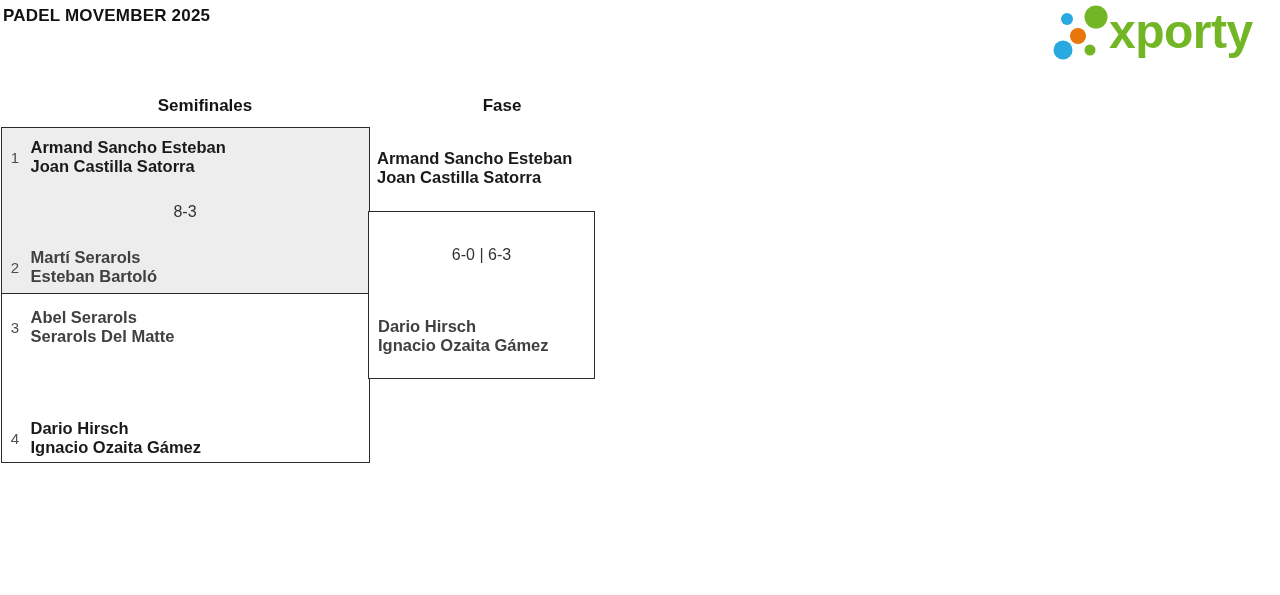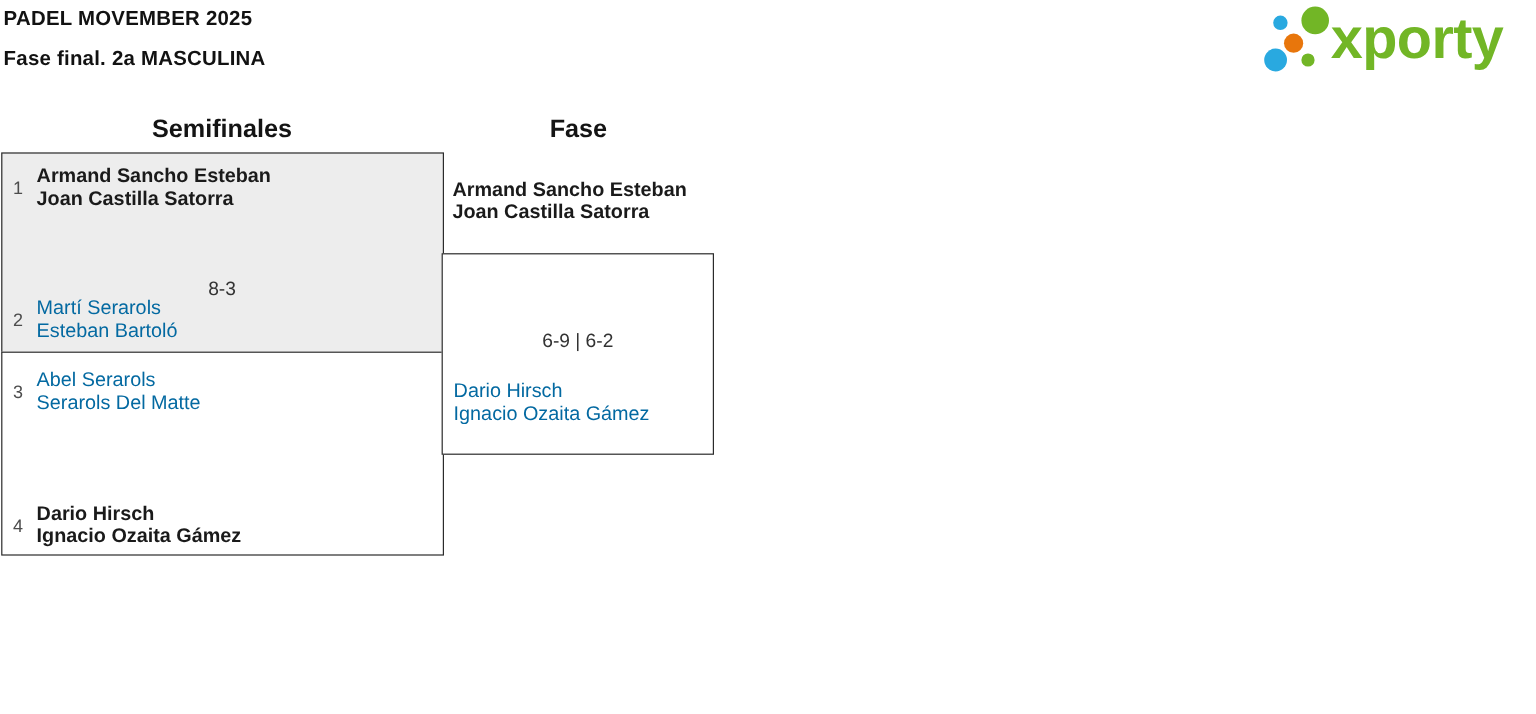--- a/index.html
+++ b/index.html
@@ -27,22 +27,23 @@
   .logo text {
     font-family: "Liberation Sans", sans-serif;
     font-weight: 700;
     font-size: 48px;
     letter-spacing: -0.5px;
   }
 
   
   .round-label {
     top: 96px;
-    font-size: 21px; font-weight: 600; color: #141414;
+    font-size: 17px; font-weight: 600; color: #141414;
     text-align: center;
+    margin-left: 20px;
   }
   .round-label.semis { left: 0; width: 370px; }
   .round-label.final { left: 368px; width: 228px; }
 
   
   .match {
     box-sizing: border-box;
     border: 1.5px solid #2b2b2b;
   }
   .match.m1 { left: 0.5px; top: 127px; width: 369px; height: 167.5px; background: #ededed; }
@@ -52,49 +53,48 @@
   .team-row {
     position: absolute; left: 7px;
     display: flex; align-items: center; gap: 9px;
   }
   .seed {
     font-size: 15px; color: #4d4d4d;
     width: 13px; text-align: center; flex: none;
   }
   .players {
     font-size: 16.5px; line-height: 19.3px;
-    font-weight: 400; color: #0369a1;
+    font-weight: 700; color: #404040;
     white-space: nowrap;
   }
   .winner .players, .players.winner {
     font-weight: 700; color: #1a1a1a;
   }
   .score {
     position: absolute; left: 0; width: 100%;
     text-align: center;
-    font-size: 16px; color: #333333; margin-top: 30px;
+    font-size: 16px; color: #333333;
   }
   .m1 .row-a { top: 10px; }
   .m1 .score { top: 75px; }
   .m1 .row-b { top: 120px; }
   .m2 .row-a { top: 14px; }
   .m2 .score { top: 76px; }
   .m2 .row-b { top: 125px; }
   .mf .score { top: 34px; }
   .mf .team-loser { position: absolute; left: 9px; top: 105px; }
 
   
   .final-winner { left: 377px; top: 149px; }
 </style>
 </head>
 <body>
 
 <div class="abs page-title">
   <div>PADEL MOVEMBER 2025</div>
-  <div>Fase final. 2a MASCULINA</div>
 </div>
 
 <svg class="abs logo" viewBox="0 0 232 68" width="232" height="68">
   <g>
     <circle cx="19" cy="19" r="6" fill="#29a9e0"></circle>
     <circle cx="48" cy="17" r="11.5" fill="#72b626"></circle>
     <circle cx="30" cy="36" r="8" fill="#e8760c"></circle>
     <circle cx="15" cy="50" r="9.5" fill="#29a9e0"></circle>
     <circle cx="42" cy="50" r="5.5" fill="#72b626"></circle>
   </g>
@@ -138,18 +138,18 @@
     </div>
   </div>
 </div>
 
 <div class="abs final-winner players winner">
   <div>Armand Sancho Esteban</div>
   <div>Joan Castilla Satorra</div>
 </div>
 
 <div class="abs match mf">
-  <div class="score">6-9 | 6-2</div>
+  <div class="score">6-0 | 6-3</div>
   <div class="team-loser players">
     <div>Dario Hirsch</div>
     <div>Ignacio Ozaita Gámez</div>
   </div>
 </div>
 
 </body></html>

